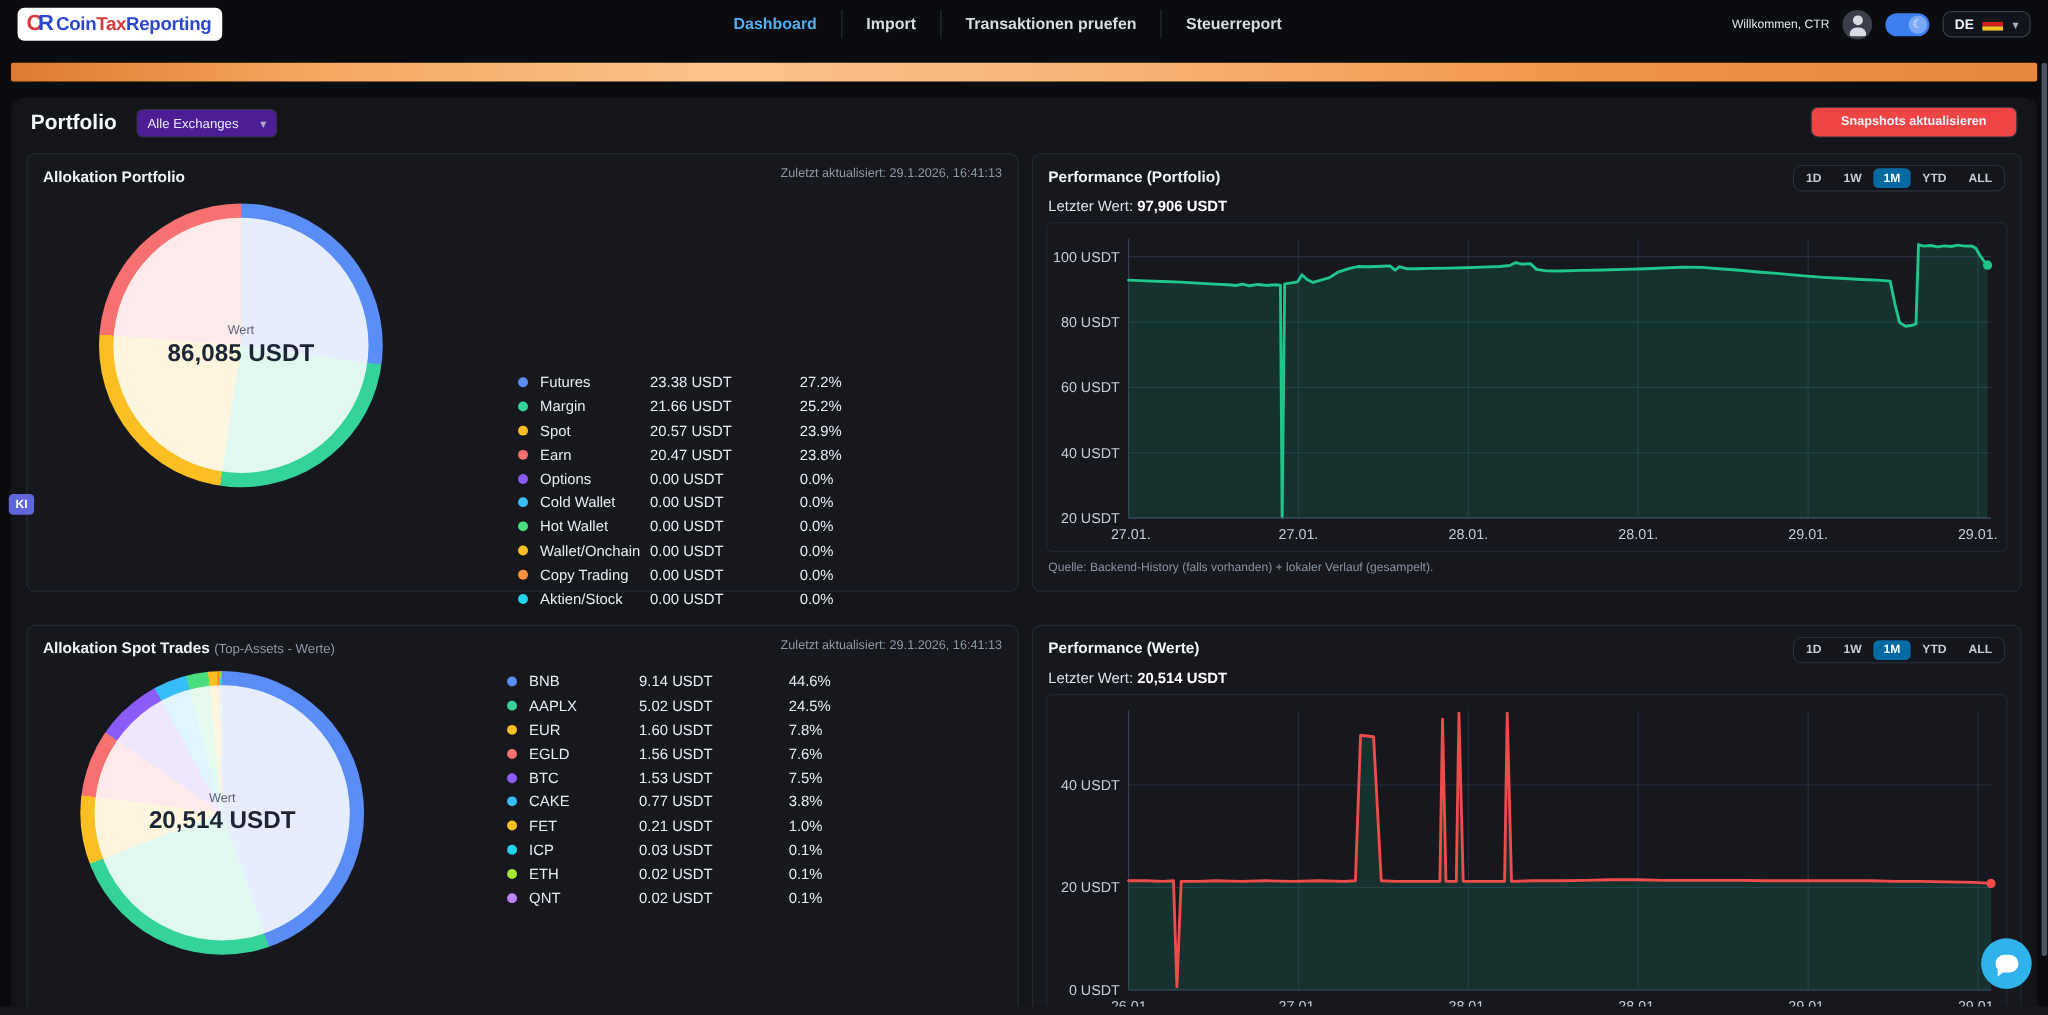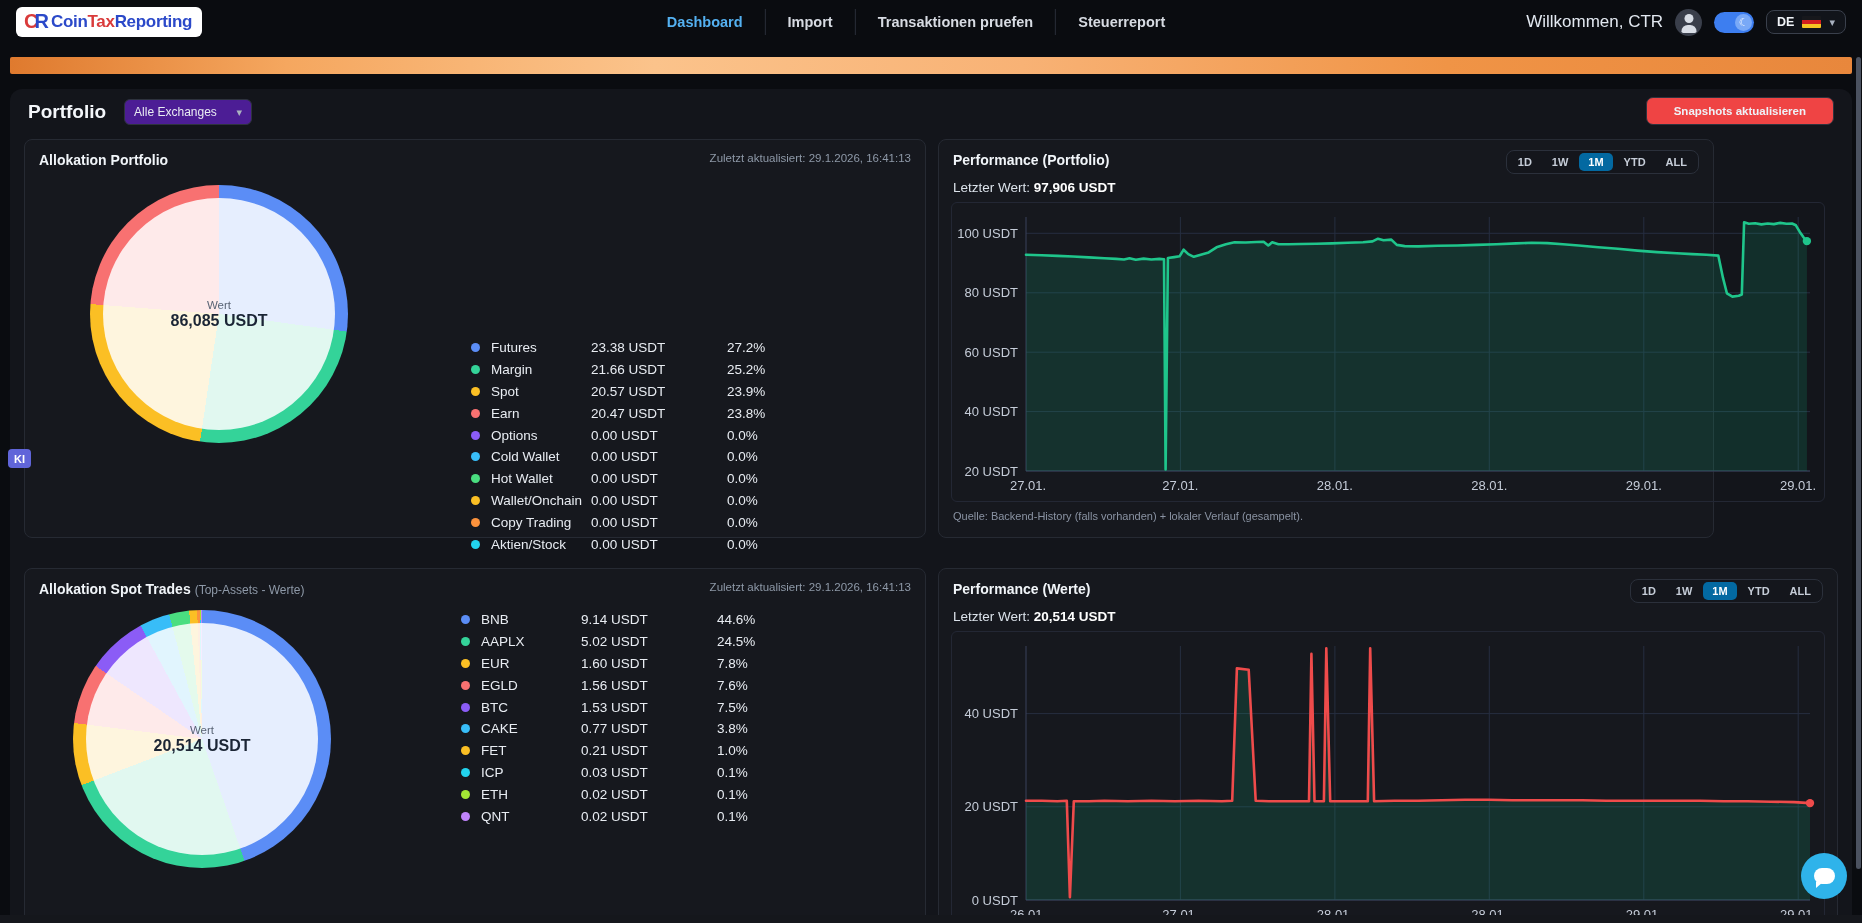--- a/index.html
+++ b/index.html
@@ -16,21 +16,21 @@
   .logo .mark .m-r { color:#2b49c9; }
   .logo .word { font-size:17px; font-weight:bold; letter-spacing:-0.3px; }
   .logo .w-coin, .logo .w-rep { color:#2b49c9; }
   .logo .w-tax { color:#d93a3a; }
   .nav-center { position:absolute; left:50%; transform:translateX(-53%);
     display:flex; align-items:center; gap:22px; }
   .nav-item { font-size:14.5px; font-weight:bold; color:#d7dbe2; cursor:pointer; white-space:nowrap; }
   .nav-item.active { color:#54b1f1; }
   .nav-sep { width:1px; height:26px; background:#2a2f39; }
   .nav-right { margin-left:auto; display:flex; align-items:center; gap:12px; }
-  .welcome { font-size:17px; color:#e2e8f0; }
+  .welcome { font-size:11px; color:#e2e8f0; }
   .avatar { width:27px; height:27px; border-radius:50%; background:#3a3f4b; position:relative; cursor:pointer; }
   .avatar .head { position:absolute; top:5px; left:50%; transform:translateX(-50%);
     width:9px; height:9px; border-radius:50%; background:#d9dee6; }
   .avatar .body { position:absolute; bottom:3px; left:50%; transform:translateX(-50%);
     width:15px; height:8px; border-radius:7px 7px 2px 2px; background:#d9dee6; }
   .toggle { width:40px; height:21px; border-radius:11px; background:#3d7ef0; position:relative; cursor:pointer; }
   .toggle .knob { position:absolute; right:2px; top:2px; width:17px; height:17px; border-radius:50%;
     background:#79a9f7; color:#ffffff; font-size:11px; line-height:17px; text-align:center; }
   .lang { display:flex; align-items:center; gap:8px; border:1px solid #3a404c; border-radius:8px;
     padding:4px 10px; cursor:pointer; background:#11141a; }
@@ -54,35 +54,35 @@
     border:1px solid #2e333e; border-radius:7px; font-size:11.5px; font-weight:bold; color:#eef2f7;
     cursor:pointer; z-index:2; }
 
   
   .card { position:absolute; background:#16181e; border:1px solid #262a33; border-radius:8px; padding:12px 14px; }
   .card-head { display:flex; justify-content:space-between; align-items:flex-start; }
   .card-title { font-size:14px; font-weight:bold; color:#f1f5f9; }
   .card-sub { font-size:12px; font-weight:normal; color:#8e99a8; margin-left:4px; }
   .card-updated { font-size:11.5px; color:#8e99a8; }
   #card-alloc-p { left:24px; top:139px; width:902px; height:399px; }
-  #card-perf-p  { left:938px; top:139px; width:776px; height:399px; }
+  #card-perf-p  { left:938px; top:139px; width:900px; height:399px; }
   #card-alloc-s { left:24px; top:568px; width:902px; height:430px; }
   #card-perf-s  { left:938px; top:568px; width:900px; height:430px; }
 
   
   .pie-wrap { position:absolute; }
   #pie-portfolio { left:65px; top:45px; width:258px; height:258px; }
   #pie-spot { left:48px; top:41px; width:258px; height:258px; }
   .pie-ring, .pie-inner { position:absolute; border-radius:50%; }
   .pie-ring { inset:0; }
   .pie-inner { inset:13px; }
   .pie-center { position:absolute; inset:0; display:flex; flex-direction:column;
     align-items:center; justify-content:center; text-align:center; }
   .pie-center .pc-label { font-size:11.5px; color:#5a6576; }
-  .pie-center .pc-value { font-size:16px; font-weight:bold; color:#1b2535; margin-top:1px; }
+  .pie-center .pc-value { font-size:22px; font-weight:bold; color:#1b2535; margin-top:1px; }
 
   
   .legend { position:absolute; }
   #legend-portfolio { left:446px; top:197px; }
   #legend-spot { left:436px; top:40px; }
   .lrow { display:grid; grid-template-columns:20px 100px 136px 70px; align-items:center; height:21.8px; }
   .ldot { width:9px; height:9px; border-radius:50%; display:inline-block; }
   .lname, .lval, .lpct { font-size:13.5px; color:#e8ecf2; }
 
   

